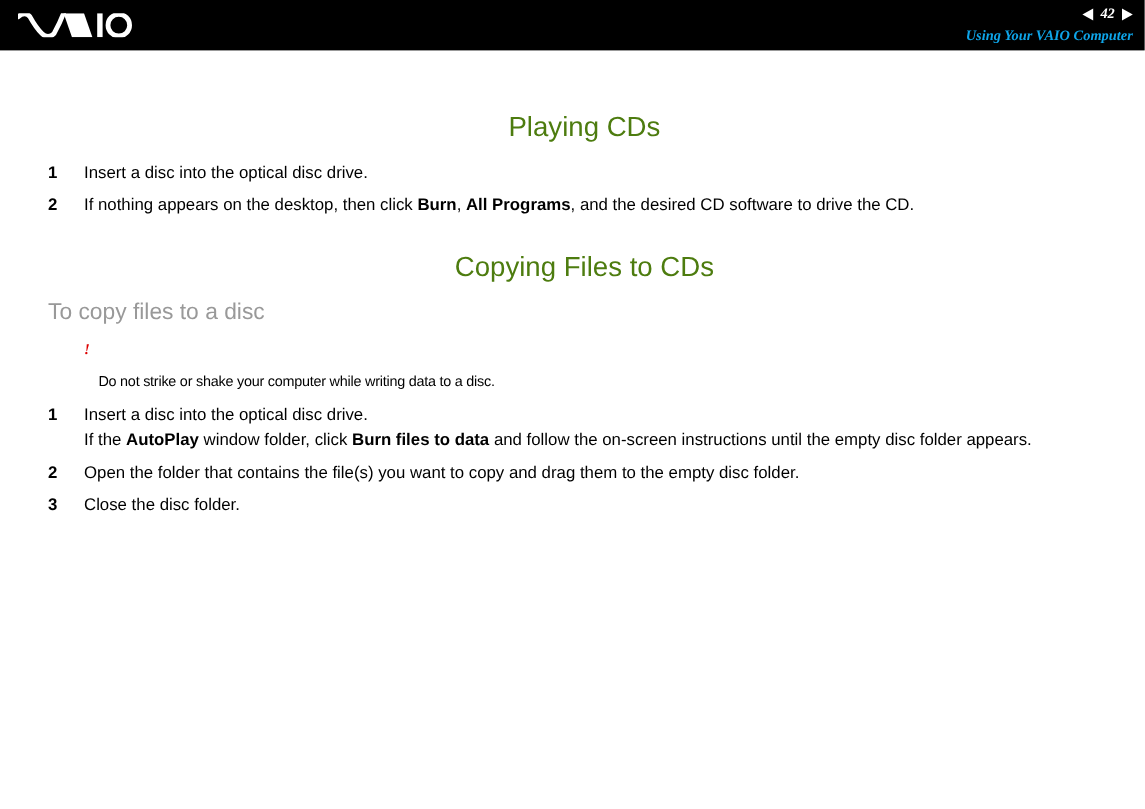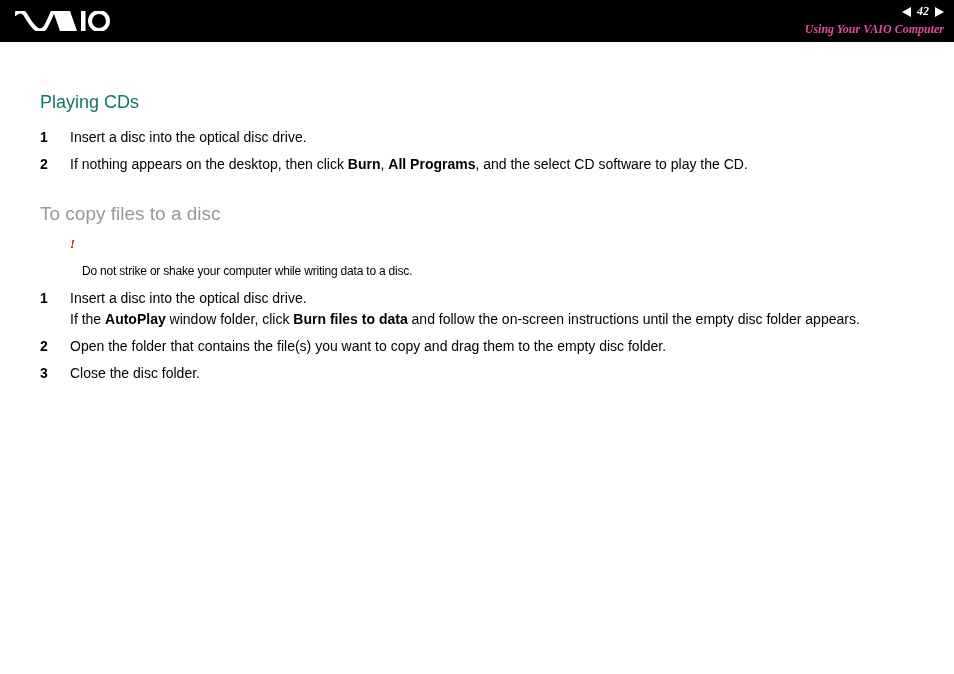--- a/index.html
+++ b/index.html
@@ -52,30 +52,31 @@
     font-style: italic;
     font-weight: bold;
     font-size: 12px;
     padding: 0 2px;
   }
   .section-title {
     font-family: 'Times New Roman', serif;
     font-style: italic;
     font-weight: bold;
     font-size: 12px;
-    color: #ec4899;
+    color: #0ea5e9;
   }
   .content {
     padding: 50px 20px 20px 40px;
   }
   h1.blue {
-    color: #0f766e;
+    color: #4d7c0f;
     font-weight: normal;
-    font-size: 18px;
+    font-size: 23px;
     margin-bottom: 14px;
+    text-align: center;
   }
   h2.gray {
     color: #999;
     font-weight: normal;
     font-size: 19px;
     margin-bottom: 10px;
   }
   .steps {
     margin-bottom: 28px;
   }
@@ -142,25 +143,26 @@
   <h1 class="blue">Playing CDs</h1>
 
   <div class="steps">
     <div class="step">
       <div class="step-num">1</div>
       <div class="step-body">Insert a disc into the optical disc drive.</div>
     </div>
     <div class="step">
       <div class="step-num">2</div>
       <div class="step-body">
-        <span>If nothing appears on the desktop, then click </span><span class="bold">Burn</span><span>, </span><span class="bold">All Programs</span><span>, and the select CD software to play the CD.</span>
+        <span>If nothing appears on the desktop, then click </span><span class="bold">Burn</span><span>, </span><span class="bold">All Programs</span><span>, and the desired CD software to drive the CD.</span>
       </div>
     </div>
   </div>
 
+  <h1 class="blue">Copying Files to CDs</h1>
   <h2 class="gray">To copy files to a disc</h2>
 
   <div class="warning">
     <div class="warning-mark">!</div>
     <div class="warning-text">Do not strike or shake your computer while writing data to a disc.</div>
   </div>
 
   <div class="steps">
     <div class="step">
       <div class="step-num">1</div>

